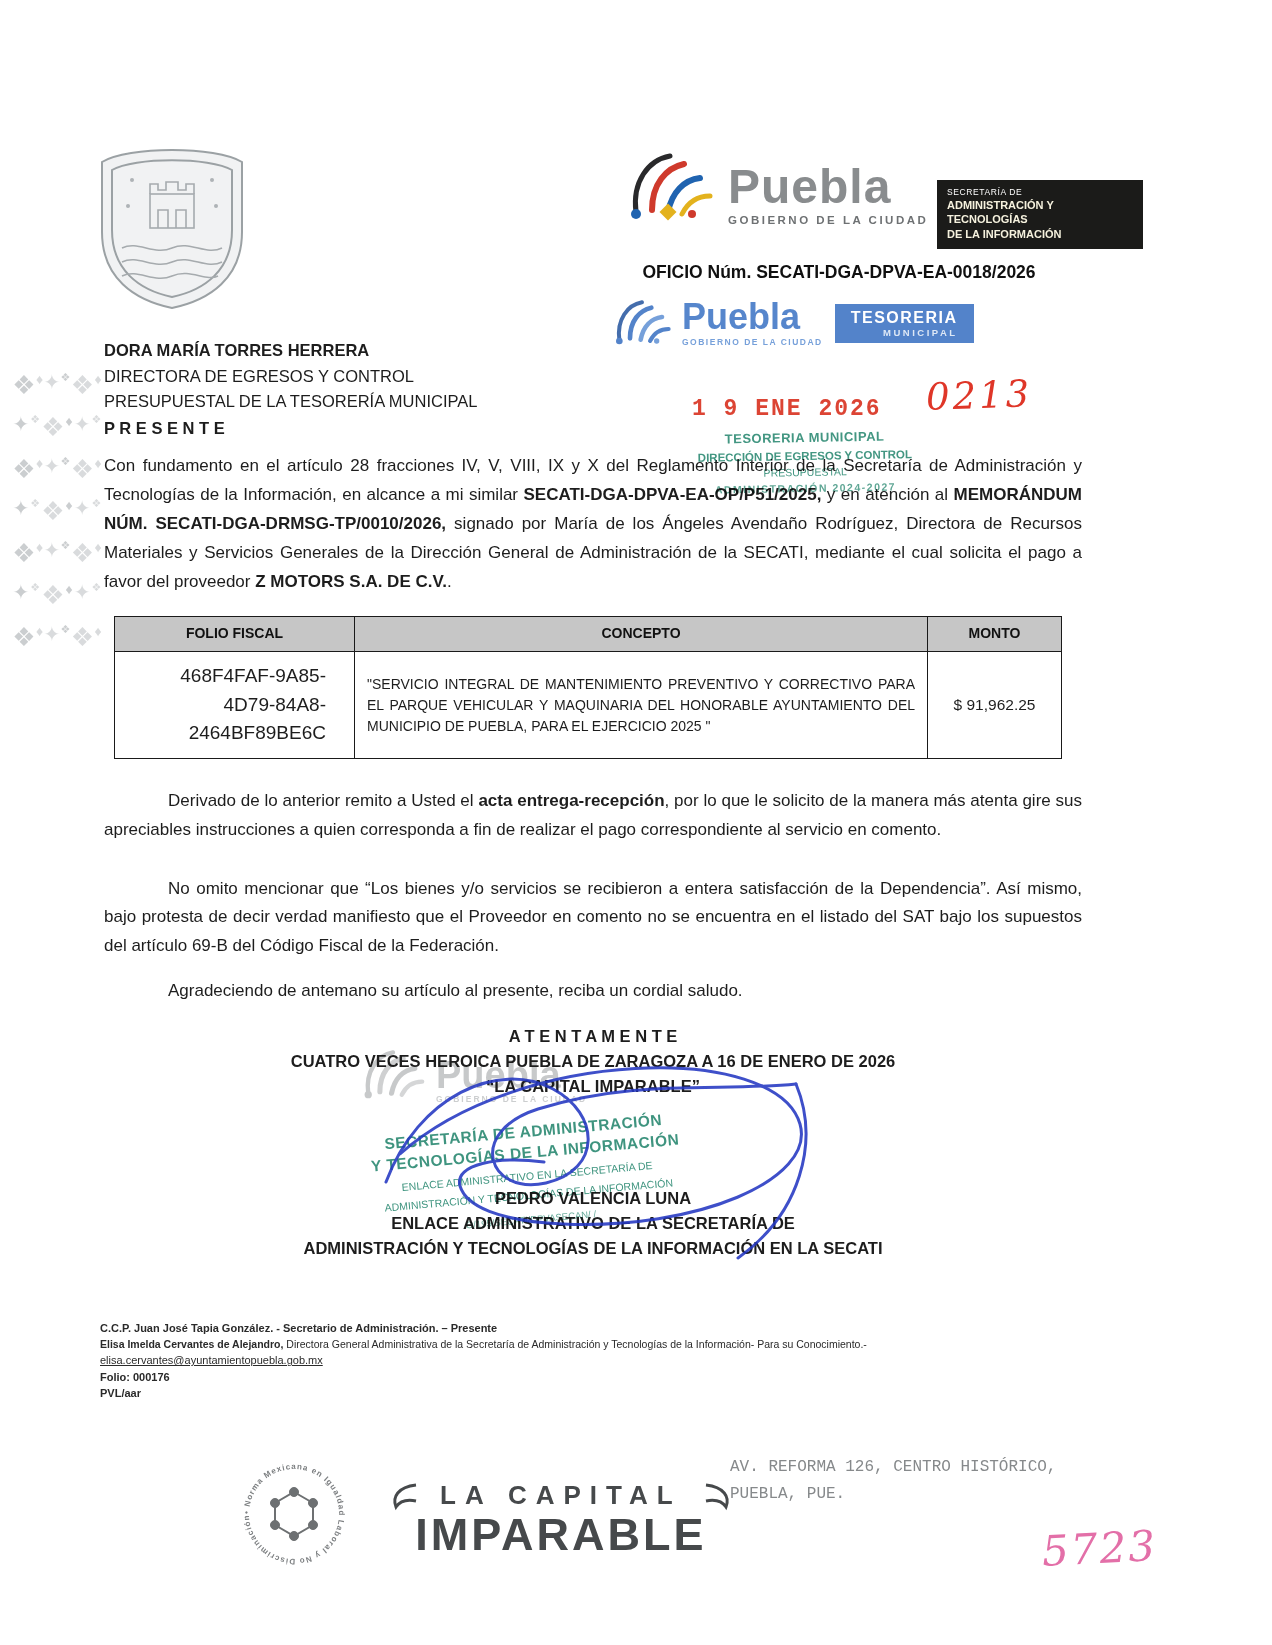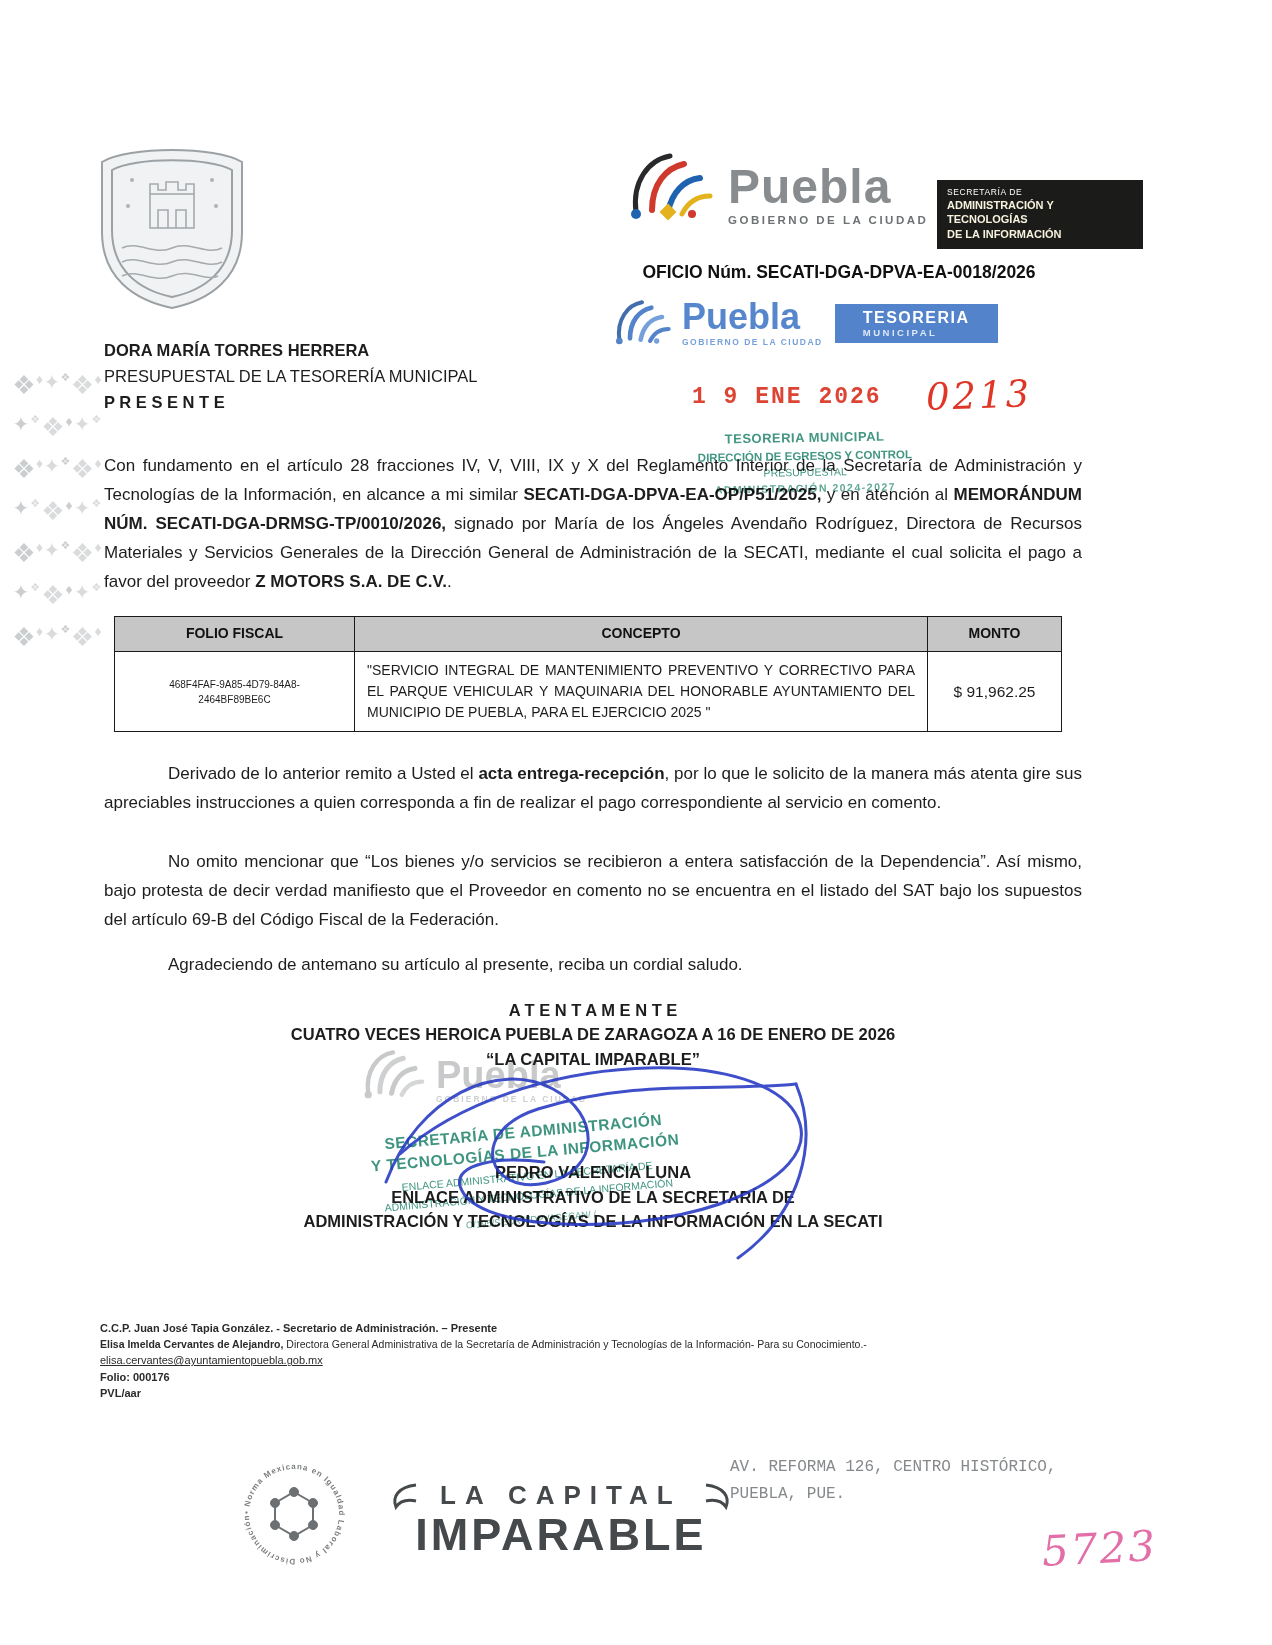--- a/index.html
+++ b/index.html
@@ -24,25 +24,25 @@
   .hdr-badge .b1{font-size:8.5px;letter-spacing:.6px;color:#ffffff}
   .hdr-badge .b2,.hdr-badge .b3{font-size:11px;font-weight:bold}
   .oficio{position:absolute;left:598px;top:262px;width:482px;text-align:center;font-weight:bold;
           font-size:17.5px;color:#101010;z-index:2}
 
   
   .blue-stamp{position:absolute;left:610px;top:296px;display:flex;align-items:center;gap:8px;
               mix-blend-mode:multiply;opacity:.95;z-index:3}
   .blue-stamp .bt{font-size:36px;color:#4d7fc9}
   .blue-stamp .bs{font-size:8.5px;color:#6f9bd8;letter-spacing:1.5px;margin-top:2px}
-  .bs-box{background:#4a7cc7;color:#fff;padding:5px 28px;text-align:left;margin-left:4px}
+  .bs-box{background:#4a7cc7;color:#fff;padding:5px 16px;text-align:right;margin-left:4px}
   .bs-box .t1{font-size:16px;font-weight:bold;letter-spacing:1.5px}
   .bs-box .t2{font-size:9.5px;font-weight:bold;letter-spacing:2.5px;color:#dce7f6}
 
-  .date-stamp{position:absolute;left:692px;top:384px;font-family:"Liberation Mono",monospace;font-weight:bold;
+  .date-stamp{position:absolute;left:692px;top:396px;font-family:"Liberation Mono",monospace;font-weight:bold;
               font-size:23px;color:#dc4434;letter-spacing:2px;mix-blend-mode:multiply;z-index:3}
   .folio-red{position:absolute;left:926px;top:374px;font-size:37px;color:#df3628;font-family:"DejaVu Serif",serif;
              font-style:italic;transform:rotate(-2deg);letter-spacing:3px;z-index:3}
 
   .gstamp{color:#2e8b74;mix-blend-mode:multiply}
   .green1{position:absolute;left:652px;top:428px;width:306px;text-align:center;transform:rotate(-1deg);
           line-height:1.5;z-index:3;opacity:.9}
   .g1a{font-size:13px;font-weight:bold;letter-spacing:.5px}
   .g1b{font-size:11.5px;font-weight:bold}
   .g1c{font-size:10.5px}
@@ -57,21 +57,21 @@
   .content p{text-align:justify}
   .ind{text-indent:64px}
   .p1{margin-bottom:20px}
   .p2{margin-bottom:30px}
   .p3{margin-bottom:16px}
   .p4{margin-bottom:18px}
 
   table.tbl{width:948px;margin:0 0 28px 10px;border-collapse:collapse}
   .tbl th,.tbl td{border:1.6px solid #1a1a1a}
   .tbl th{background:#c6c6c6;font-size:14px;padding:5px 6px;color:#111}
-  td.folio{width:240px;text-align:center;font-size:10px;padding:10px 28px;line-height:1.5}
+  td.folio{width:240px;text-align:right;font-size:19px;padding:10px 28px;line-height:1.5}
   td.concepto{font-size:14px;text-align:justify;padding:8px 12px;line-height:1.5}
   td.monto{width:134px;text-align:center;font-size:15.5px}
 
   .closing{text-align:center;font-weight:bold;font-size:16.5px;line-height:1.5;margin-top:4px}
   .signer{text-align:center;font-weight:bold;font-size:16.5px;line-height:1.5;margin-top:88px}
 
   .signature{position:absolute;left:348px;top:1034px;z-index:4}
   .green2{position:absolute;left:334px;top:1122px;width:386px;text-align:center;transform:rotate(-5deg);
           line-height:1.35;z-index:3;opacity:.92}
   .g2a{font-size:15.5px;font-weight:bold;letter-spacing:.5px}
@@ -219,20 +219,21 @@
 
   <div class="green1 gstamp">
     <div class="g1a">TESORERIA MUNICIPAL</div>
     <div class="g1b">DIRECCIÓN DE EGRESOS Y CONTROL</div>
     <div class="g1c">PRESUPUESTAL</div>
     <div class="g1d">ADMINISTRACIÓN 2024-2027</div>
   </div>
 
   <div class="recipient">
     <div class="rname">DORA MARÍA TORRES HERRERA</div>
+    <div>DIRECTORA DE EGRESOS Y CONTROL</div>
     <div>PRESUPUESTAL DE LA TESORERÍA MUNICIPAL</div>
     <div class="rpres">P R E S E N T E</div>
   </div>
 
   <div class="ghost">
     <svg width="70" height="58" viewBox="0 0 96 78">
       <g fill="none" stroke-linecap="round">
         <path d="M14,64 C10,34 26,12 48,8" stroke="#9b9ea0" stroke-width="6"></path>
         <path d="M30,62 C30,36 44,20 62,16" stroke="#a8abad" stroke-width="7"></path>
         <path d="M46,64 C50,44 62,32 78,30" stroke="#9b9ea0" stroke-width="7"></path>

